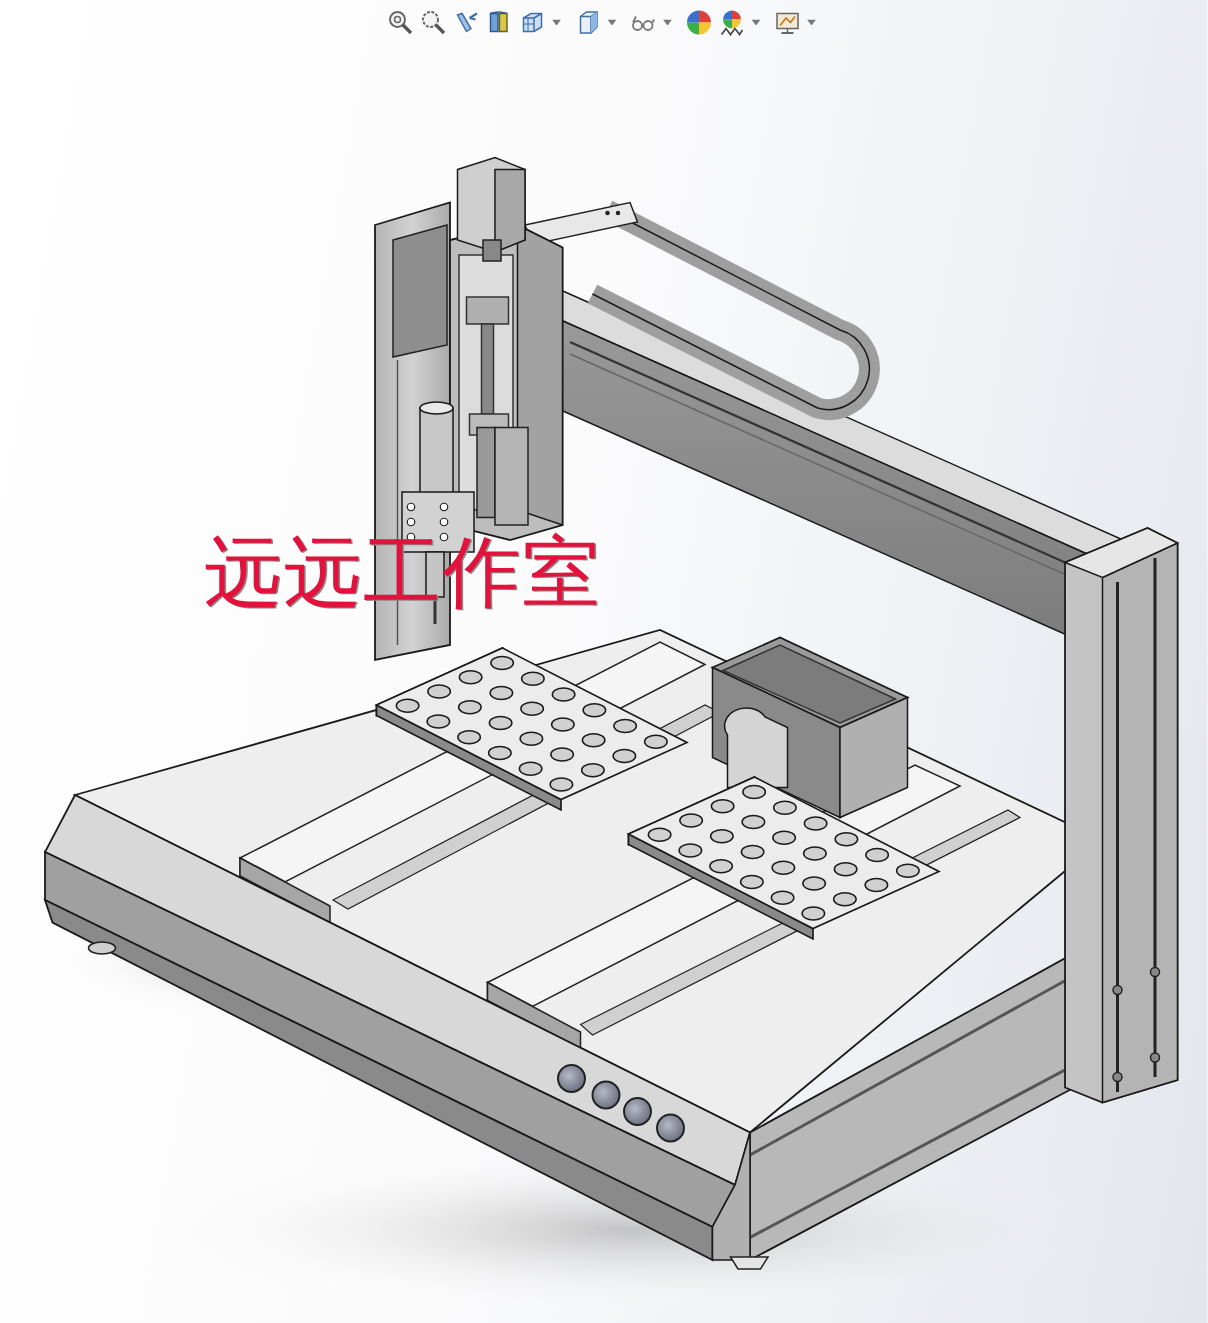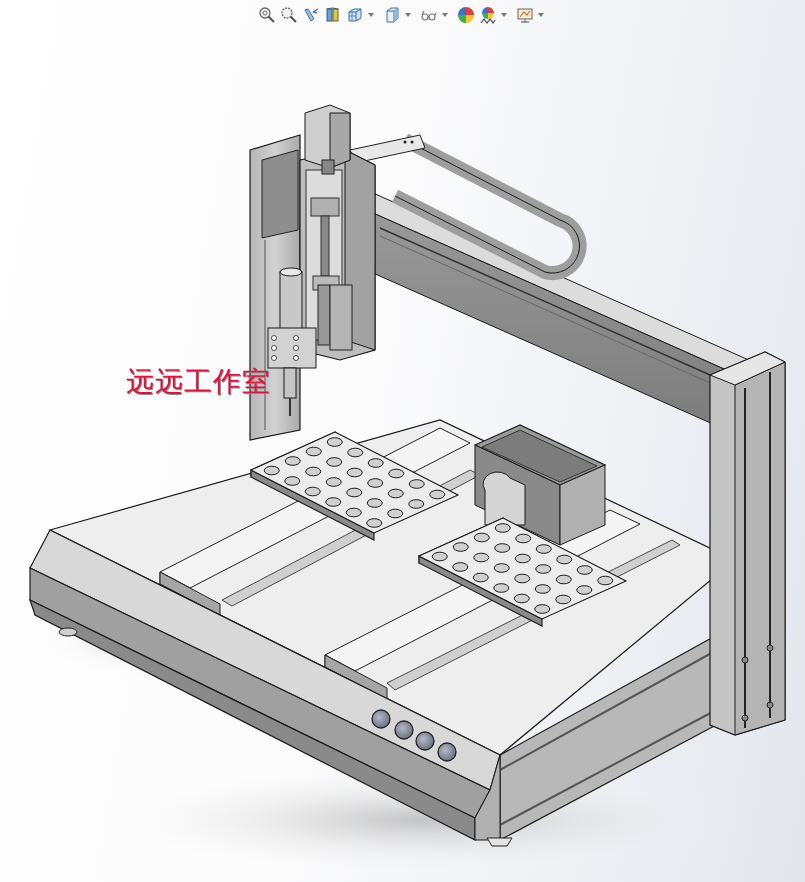--- a/index.html
+++ b/index.html
@@ -7,22 +7,22 @@
     font-family:"DejaVu Sans",sans-serif;
     background:linear-gradient(100deg,#ffffff 0%,#fbfbfc 45%,#eef0f4 75%,#e3e6ec 100%);}
   .viewport{position:absolute;left:0;top:0;width:805px;height:882px;}
   .hud{position:absolute;top:3px;left:257px;height:24px;display:flex;align-items:center;gap:2px;}
   .hud-btn{width:20px;height:20px;display:flex;align-items:center;justify-content:center;cursor:pointer;}
   .hud-btn svg{width:18px;height:18px;}
   .hud-drop{width:8px;height:20px;display:flex;align-items:center;justify-content:center;cursor:pointer;}
   .hud-drop svg{width:6px;height:4px;}
   .hud-gap{width:3px;}
   .model{position:absolute;left:0;top:0;}
-  .watermark{position:absolute;left:126px;top:354px;font-family:Liberation Sans, sans-serif;
-    font-size:28px;letter-spacing:1px;color:#e3123c;line-height:56px;white-space:nowrap;
+  .watermark{position:absolute;left:136px;top:354px;font-family:Liberation Sans, sans-serif;
+    font-size:52px;letter-spacing:1px;color:#e3123c;line-height:56px;white-space:nowrap;
     text-shadow:1px 1px 0 #8a8a8a;pointer-events:none;}
 </style>
 </head>
 <body>
 
 <div class="viewport">
 
   <div class="hud">
     <div class="hud-btn">
       <svg viewBox="0 0 18 18">

